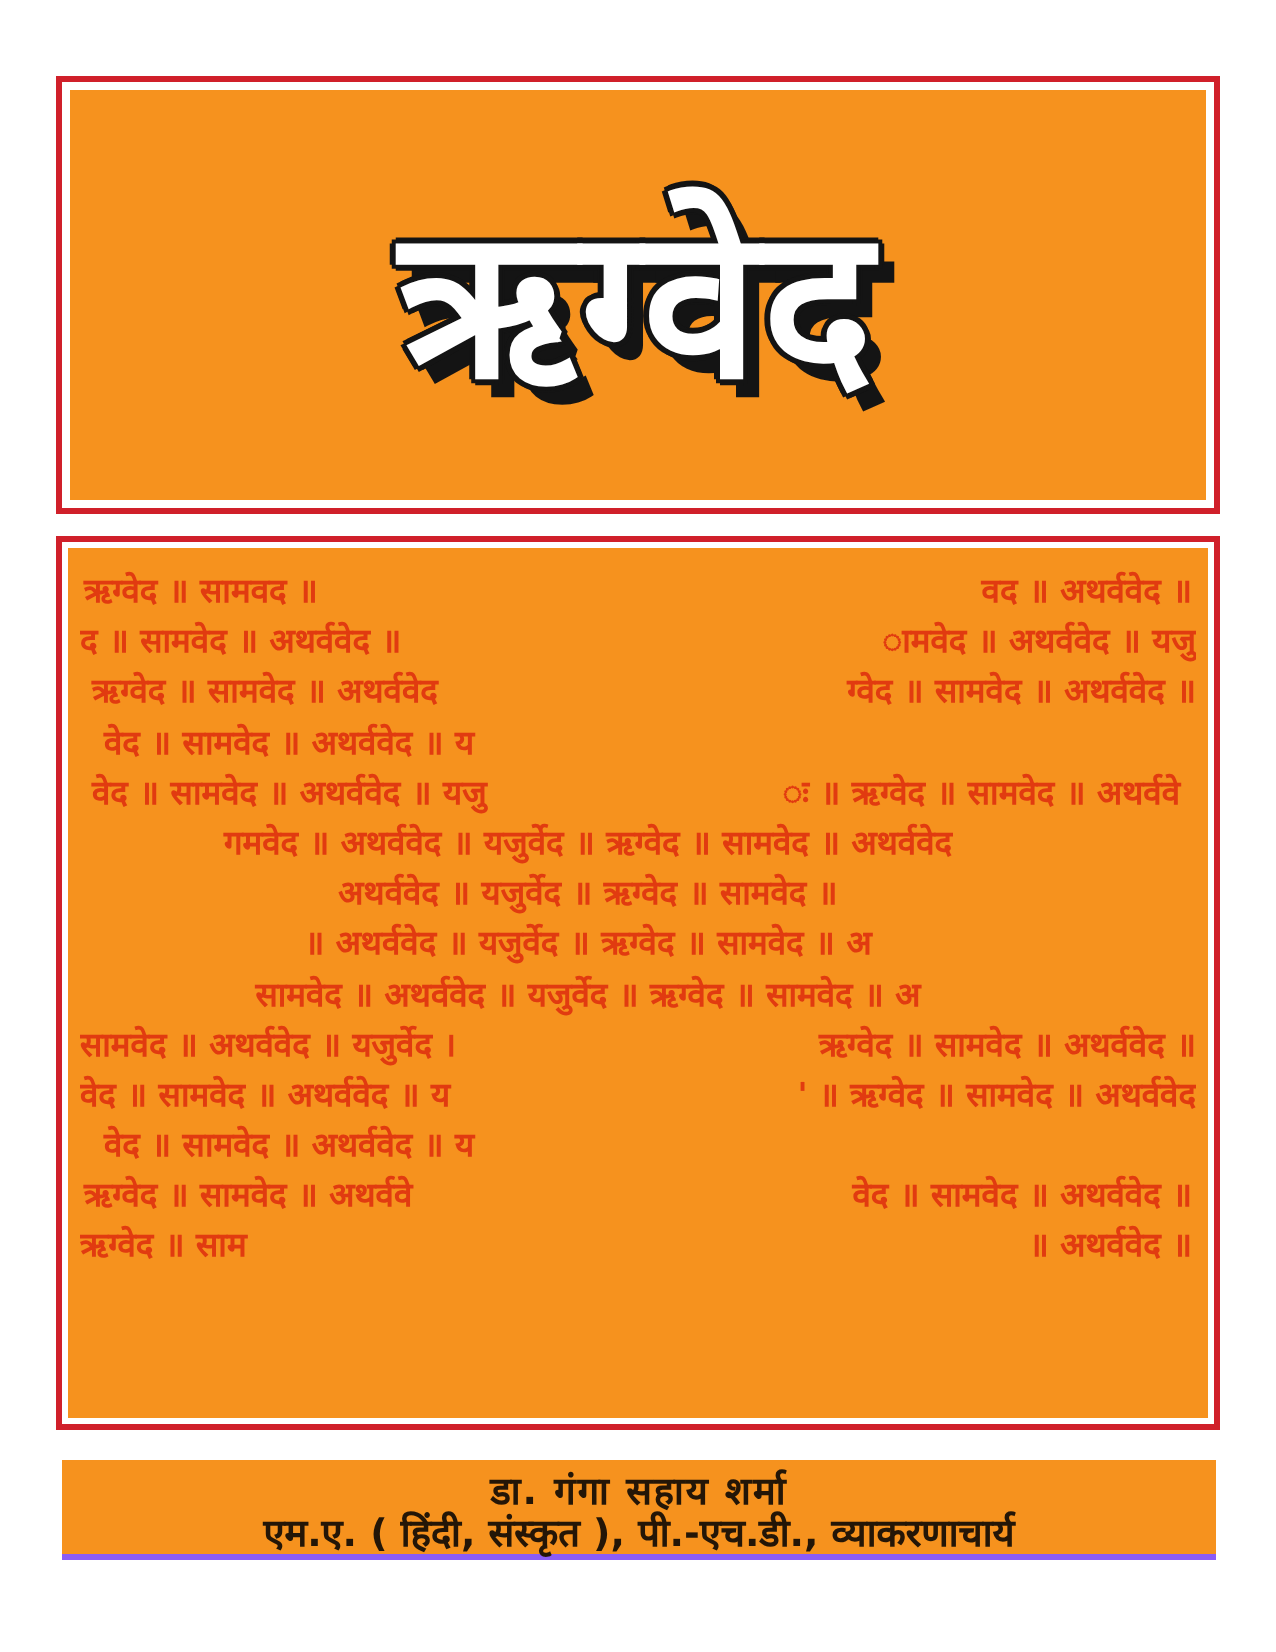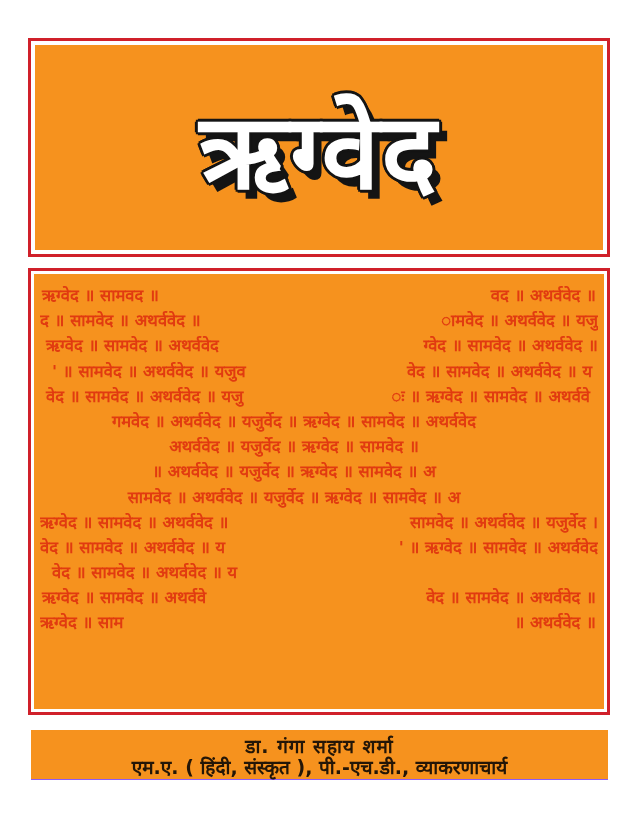--- a/index.html
+++ b/index.html
@@ -84,21 +84,21 @@
   .pline:nth-child(14) { padding-right: 2px; }
   .pline:nth-child(15) { padding-left: 4px; gap: 15px; }
   .pline:nth-child(17) { padding-left: 4px;  padding-right: 6px; }
 
   
   .author-strip {
     position: absolute;
     left: 31px; top: 730px;
     width: 577px; height: 50px;
     background: var(--orange, #f6921e);
-    border-bottom: 1px solid #8b5cf6;
+    border-bottom: 3px solid #8b5cf6;
     text-align: center;
     padding-top: 4px;
   }
   .author-name {
     font-size: 19px;
     font-weight: 700;
     color: var(--author-text, #241607);
     letter-spacing: 1px;
     line-height: 24px;
   }
@@ -118,27 +118,27 @@
     <div class="title-inner">
       <span class="title-text">ऋग्वेद</span>
     </div>
   </div>
 
   <div class="pattern-box">
     <div class="pattern-inner" id="pattern-lines">
         <div class="pline"><span>ऋग्वेद ॥ सामवद ॥</span><span>वद ॥ अथर्ववेद ॥</span></div>
         <div class="pline"><span>द ॥ सामवेद ॥ अथर्ववेद ॥</span><span>ामवेद ॥ अथर्ववेद ॥ यजु</span></div>
         <div class="pline"><span>ऋग्वेद ॥ सामवेद ॥ अथर्ववेद</span><span>ग्वेद ॥ सामवेद ॥ अथर्ववेद ॥</span></div>
-        <div class="pline"><span>' ॥ सामवेद ॥ अथर्ववेद ॥ यजुव</span><span>वेद ॥ सामवेद ॥ अथर्ववेद ॥ य</span></div>
+        <div class="pline"><span>वेद ॥ सामवेद ॥ अथर्ववेद ॥ य</span></div>
         <div class="pline"><span>वेद ॥ सामवेद ॥ अथर्ववेद ॥ यजु</span><span>ः ॥ ऋग्वेद ॥ सामवेद ॥ अथर्ववे</span></div>
         <div class="pline center"><span>गमवेद ॥ अथर्ववेद ॥ यजुर्वेद ॥ ऋग्वेद ॥ सामवेद ॥ अथर्ववेद</span></div>
         <div class="pline center"><span>अथर्ववेद ॥ यजुर्वेद ॥ ऋग्वेद ॥ सामवेद ॥</span></div>
         <div class="pline center"><span>॥ अथर्ववेद ॥ यजुर्वेद ॥ ऋग्वेद ॥ सामवेद ॥ अ</span></div>
         <div class="pline center"><span>सामवेद ॥ अथर्ववेद ॥ यजुर्वेद ॥ ऋग्वेद ॥ सामवेद ॥ अ</span></div>
-        <div class="pline"><span>ऋग्वेद ॥ सामवेद ॥ अथर्ववेद ॥</span><span>सामवेद ॥ अथर्ववेद ॥ यजुर्वेद ।</span></div>
+        <div class="pline"><span>सामवेद ॥ अथर्ववेद ॥ यजुर्वेद ।</span><span>ऋग्वेद ॥ सामवेद ॥ अथर्ववेद ॥</span></div>
         <div class="pline"><span>वेद ॥ सामवेद ॥ अथर्ववेद ॥ य</span><span>' ॥ ऋग्वेद ॥ सामवेद ॥ अथर्ववेद</span></div>
         <div class="pline"><span>वेद ॥ सामवेद ॥ अथर्ववेद ॥ य</span></div>
         <div class="pline"><span>ऋग्वेद ॥ सामवेद ॥ अथर्ववे</span><span>वेद ॥ सामवेद ॥ अथर्ववेद ॥</span></div>
         <div class="pline"><span>ऋग्वेद ॥ साम</span><span>॥ अथर्ववेद ॥</span></div>
       </div>
   </div>
 
   <div class="author-strip">
     <div class="author-name">डा. गंगा सहाय शर्मा</div>
     <div class="author-credentials">एम.ए. ( हिंदी, संस्कृत ), पी.-एच.डी., व्याकरणाचार्य</div>

